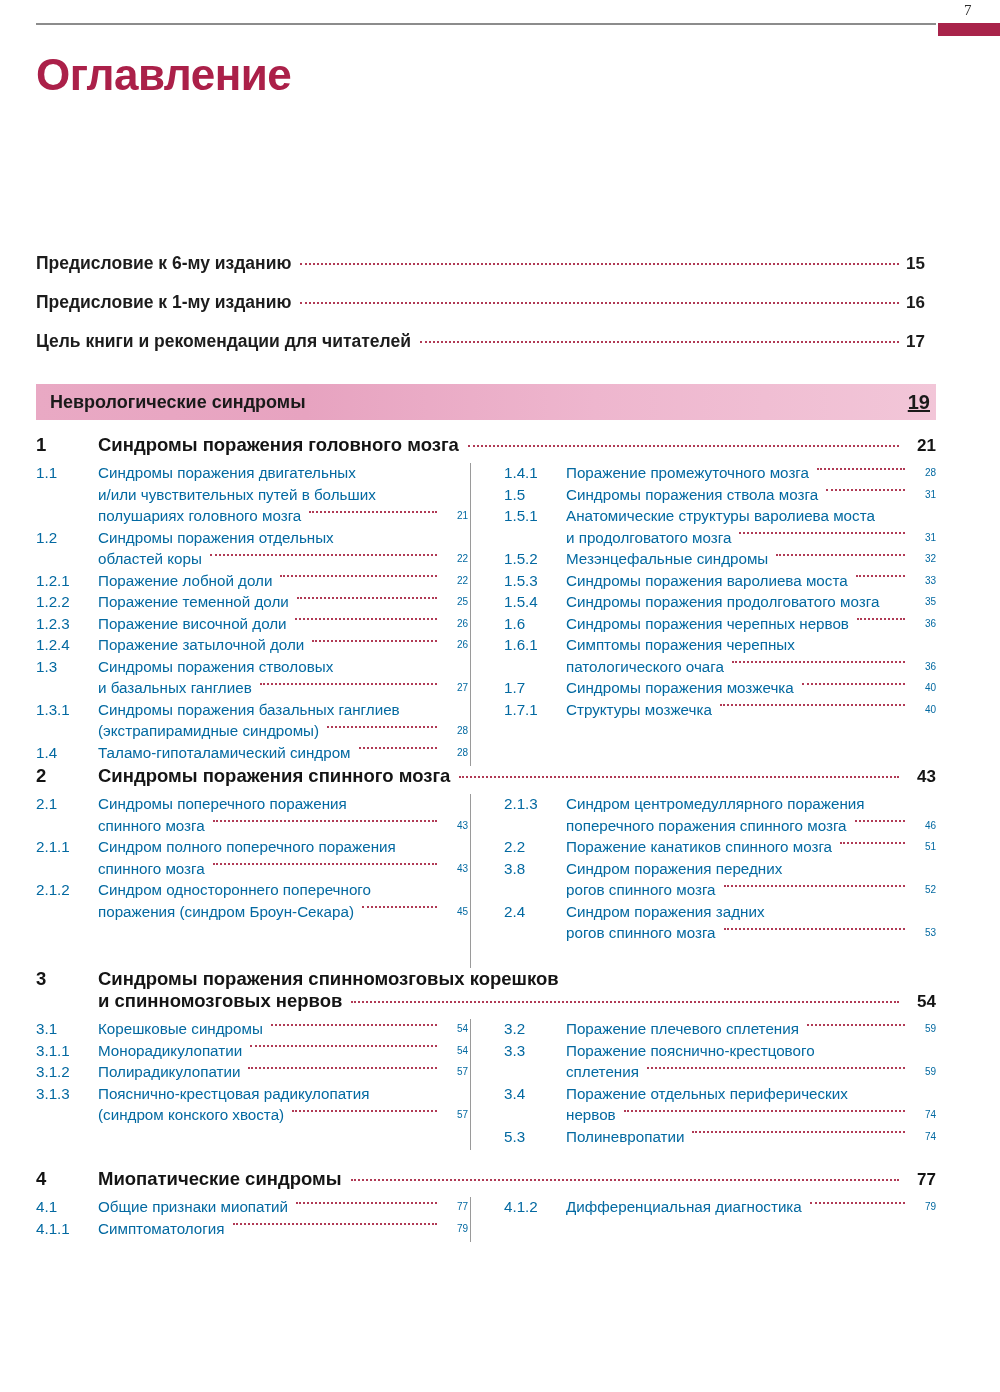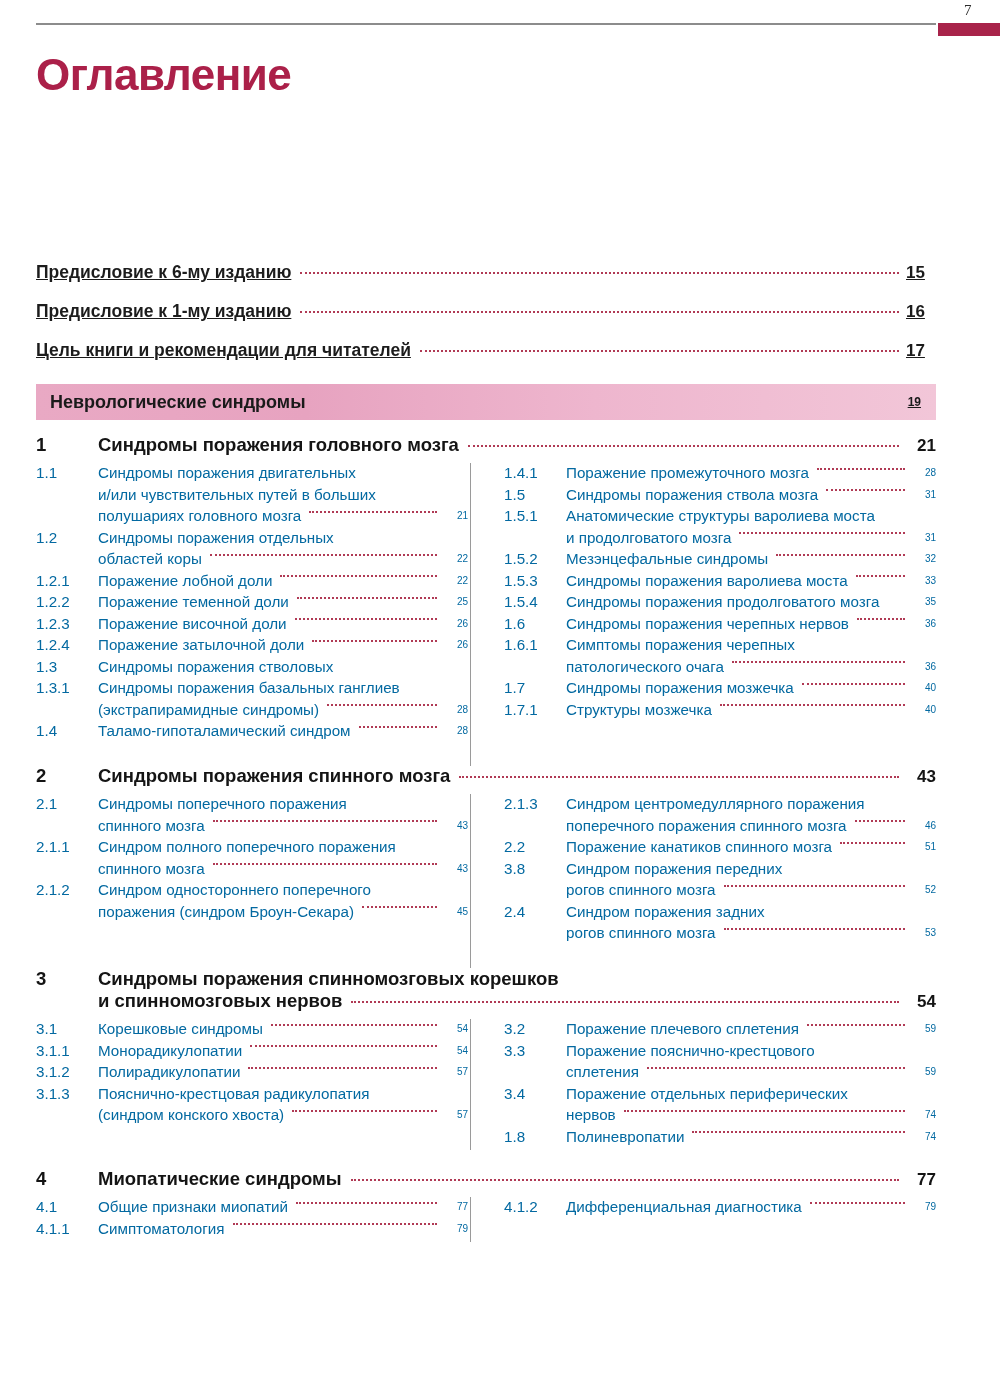--- a/index.html
+++ b/index.html
@@ -66,23 +66,22 @@
     font-weight: bold;
     color: #ab2049;
     letter-spacing: -0.5px;
     white-space: nowrap;
   }
 
   
   .front-matter {
     position: absolute;
     left: 36px;
-    top: 262px;
+    top: 253px;
     width: 900px;
-    text-decoration: underline;
   }
   .fm-row {
     display: flex;
     align-items: baseline;
     height: 39px;
     font-size: 17.5px;
     font-weight: bold;
     color: #1c1c1c;
   }
   .fm-label {
@@ -108,31 +107,31 @@
   .part-banner {
     position: absolute;
     left: 36px;
     top: 384px;
     width: 900px;
     height: 36px;
     background: linear-gradient(to right, #e9a9c4 0%, #e7a3c0 30%, #eeb6ce 62%, #f2c6d8 100%);
     display: flex;
     align-items: center;
     box-sizing: border-box;
-    padding: 0 15px 0 14px;
+    padding: 0 6px 0 14px;
   }
   .part-title {
     font-size: 18px;
     font-weight: bold;
     color: #1a1a1a;
     flex: 1 1 auto;
     white-space: nowrap;
   }
   .part-page {
-    font-size: 12px;
+    font-size: 20px;
     font-weight: bold;
     color: #1a1a1a;
     text-decoration: underline;
   }
 
   
   .chapter {
     position: absolute;
     left: 36px;
     width: 900px;
@@ -349,20 +348,25 @@
                   <span>Поражение затылочной доли</span>
                   <span class="leader"></span>
                   <span class="entry-page">26</span>
                 </span>
               </span>
             </div>
             <div class="entry">
               <span class="entry-num">1.3</span>
               <span class="entry-body">
                 <span class="pre-line">Синдромы поражения стволовых</span>
+                <span class="entry-last-line">
+                  <span>и базальных ганглиев</span>
+                  <span class="leader"></span>
+                  <span class="entry-page">27</span>
+                </span>
               </span>
             </div>
             <div class="entry">
               <span class="entry-num">1.3.1</span>
               <span class="entry-body">
                 <span class="pre-line">Синдромы поражения базальных ганглиев</span>
                 <span class="entry-last-line">
                   <span>(экстрапирамидные синдромы)</span>
                   <span class="leader"></span>
                   <span class="entry-page">28</span>
@@ -663,21 +667,21 @@
               <span class="entry-body">
                 <span class="pre-line">Поражение отдельных периферических</span>
                 <span class="entry-last-line">
                   <span>нервов</span>
                   <span class="leader"></span>
                   <span class="entry-page">74</span>
                 </span>
               </span>
             </div>
             <div class="entry">
-              <span class="entry-num">1.8</span>
+              <span class="entry-num">5.3</span>
               <span class="entry-body">
                 <span class="entry-last-line">
                   <span>Полиневропатии</span>
                   <span class="leader"></span>
                   <span class="entry-page">74</span>
                 </span>
               </span>
             </div>
           </div>
         </div>

